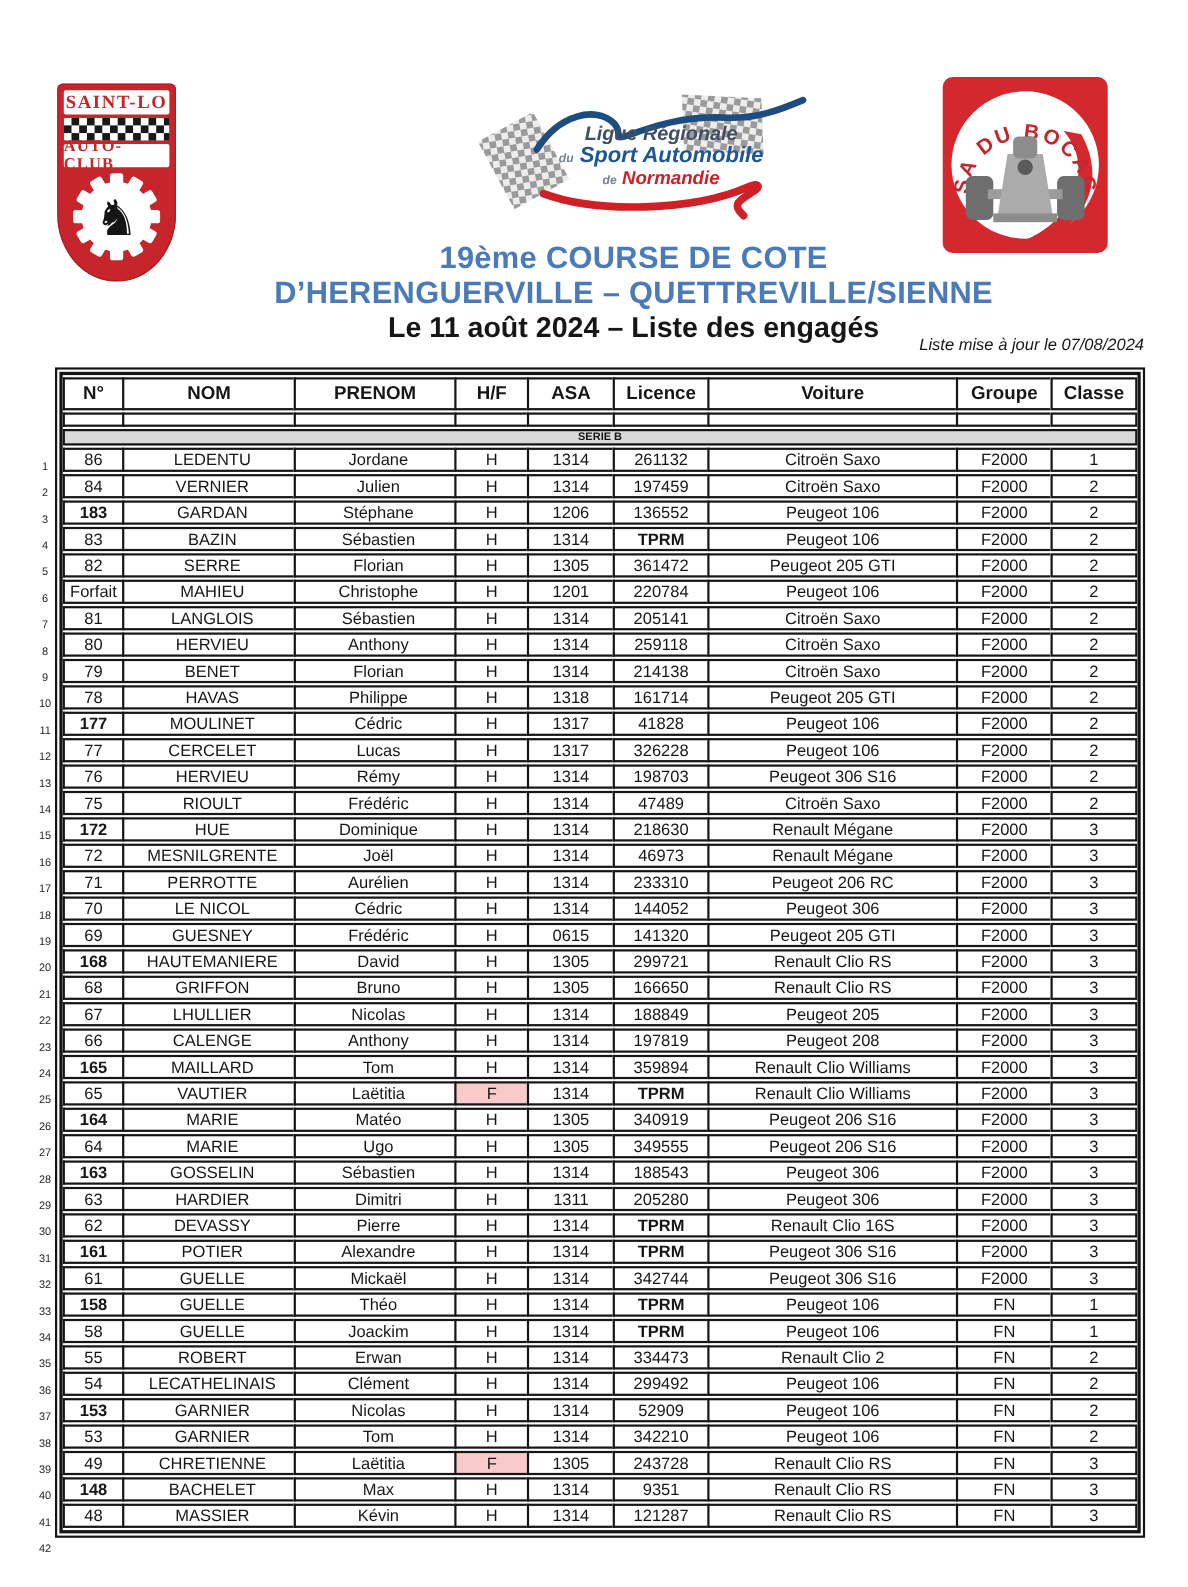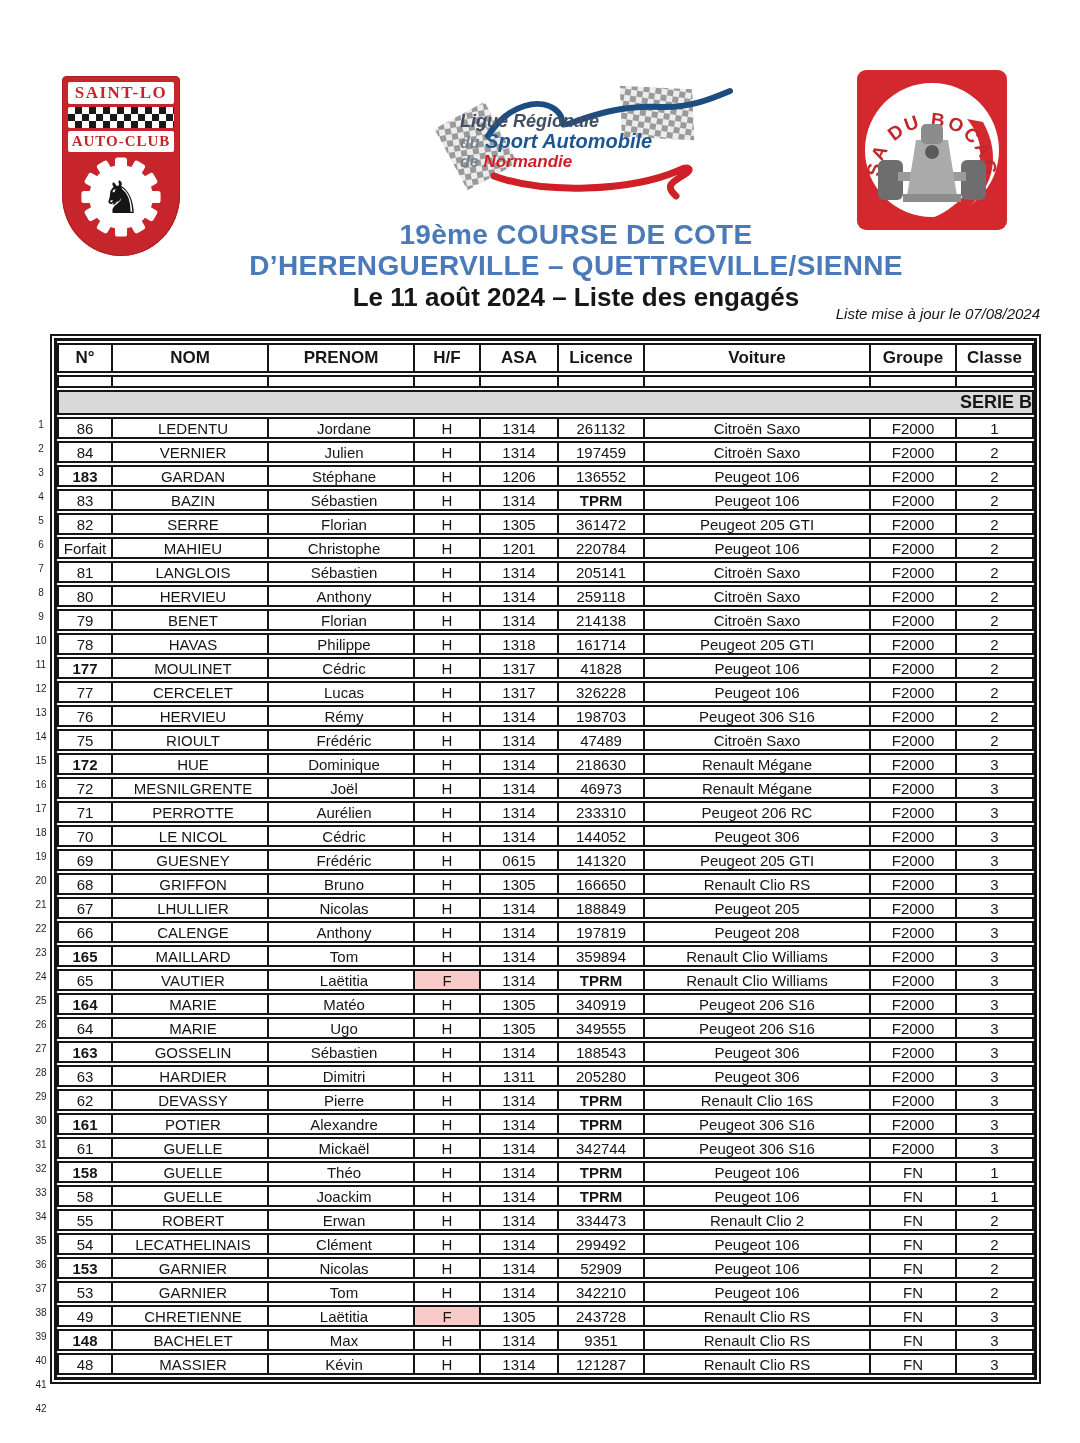--- a/index.html
+++ b/index.html
@@ -5,21 +5,21 @@
   * { box-sizing: border-box; margin: 0; padding: 0; }
   html, body { background: #ffffff; }
   body {
     width: 1080px; height: 1443px; margin: 0; position: relative;
     font-family: "Liberation Sans", sans-serif; color: #161616;
     overflow: hidden;
   }
   .page { position: absolute; inset: 0; background: #fff; }
 
   
-  .stlo { position: absolute; left: 62px; top: 76px; width: 118px; height: 180px; text-align: right; }
+  .stlo { position: absolute; left: 52px; top: 76px; width: 108px; height: 180px; }
   .stlo-shield {
     width: 100%; height: 100%; background: #c6262b;
     border-radius: 5px 5px 50% 50% / 5px 5px 34% 34%;
     padding: 6px 6px 0 6px; box-shadow: 0 0 0 1px #a81e23 inset;
   }
   .stlo-band {
     background: #fff; height: 22px; display: flex; align-items: center; justify-content: center;
     font-family: "Liberation Serif", serif; font-weight: bold; color: #c6262b;
     font-size: 17px; letter-spacing: 1.5px; border-radius: 2px;
   }
@@ -27,27 +27,27 @@
   .stlo-checker {
     height: 21px; margin: 3px 0;
     background: conic-gradient(#191919 25%, #ffffff 0 50%, #191919 0 75%, #ffffff 0);
     background-size: 14px 14px; border-radius: 2px;
   }
   .stlo-gear { display: flex; justify-content: center; margin-top: 2px; }
 
   .ligue { position: absolute; left: 430px; top: 82px; width: 312px; height: 120px; }
   .ligue svg { position: absolute; inset: 0; }
   .ligue-text {
-    position: absolute; left: 30px; right: 0; top: 30px; text-align: left;
+    position: absolute; left: 30px; right: 0; top: 30px; text-align: center;
     font-style: italic; font-weight: bold; line-height: 1.08;
   }
   .lt1 { font-size: 18px; color: #404f63; }
   .lt2 { font-size: 20px; color: #1d5693; }
   .lt3 { font-size: 17px; color: #cf2027; }
-  .ltsmall { font-size: 16px; color: #77808c; font-weight: bold; }
+  .ltsmall { font-size: 11px; color: #77808c; font-weight: bold; }
 
   .asa { position: absolute; left: 856px; top: 66px; width: 152px; height: 168px; }
 
   
   .titles { position: absolute; left: 56px; top: 219px; width: 1040px; text-align: center; }
   .title-line1, .title-line2 {
     color: #4a7ab8; font-weight: bold; font-size: 28px; line-height: 31px; letter-spacing: 0.3px;
   }
   .title-line3 { color: #161616; font-weight: bold; font-size: 26px; line-height: 31px; margin-top: 1px; }
   .update-note {
@@ -68,21 +68,21 @@
     border: 3px solid #151515; outline: 2px solid #151515; outline-offset: 2px;
   }
   th, td {
     border-top: 2px solid #151515; border-bottom: 2px solid #151515; border-left: 2px solid #151515;
     overflow: hidden; white-space: nowrap; vertical-align: middle; background: #fff;
   }
   th:last-child, td:last-child { border-right: 2px solid #151515; }
   thead th { height: 30px; font-size: 17px; font-weight: bold; text-align: center; }
   tr.spacer td { height: 13px; }
   tr.serie td {
-    height: 14px; background: #d9d9d9; font-weight: bold; font-size: 18px; text-align: right;
+    height: 14px; background: #d9d9d9; font-weight: bold; font-size: 10px; text-align: center;
   }
   tbody.rows td { height: 22px; font-size: 15px; text-align: center; }
   td.c-left { text-align: left; padding-left: 6px; }
   td.b { font-weight: bold; }
   td.small { font-size: 11.5px; }
   td.pink { background: #f8caca; }
 </style>
 </head>
 <body>
 
@@ -473,20 +473,31 @@
             <td class="c-left">GUESNEY</td>
             <td class="c-left">Frédéric</td>
             <td>H</td>
             <td>0615</td>
             <td>141320</td>
             <td>Peugeot 205 GTI</td>
             <td>F2000</td>
             <td>3</td>
           </tr>
           <tr>
+            <td class="b">168</td>
+            <td class="c-left">HAUTEMANIERE</td>
+            <td class="c-left">David</td>
+            <td>H</td>
+            <td>1305</td>
+            <td>299721</td>
+            <td>Renault Clio RS</td>
+            <td>F2000</td>
+            <td>3</td>
+          </tr>
+          <tr>
             <td>68</td>
             <td class="c-left">GRIFFON</td>
             <td class="c-left">Bruno</td>
             <td>H</td>
             <td>1305</td>
             <td>166650</td>
             <td>Renault Clio RS</td>
             <td>F2000</td>
             <td>3</td>
           </tr>

